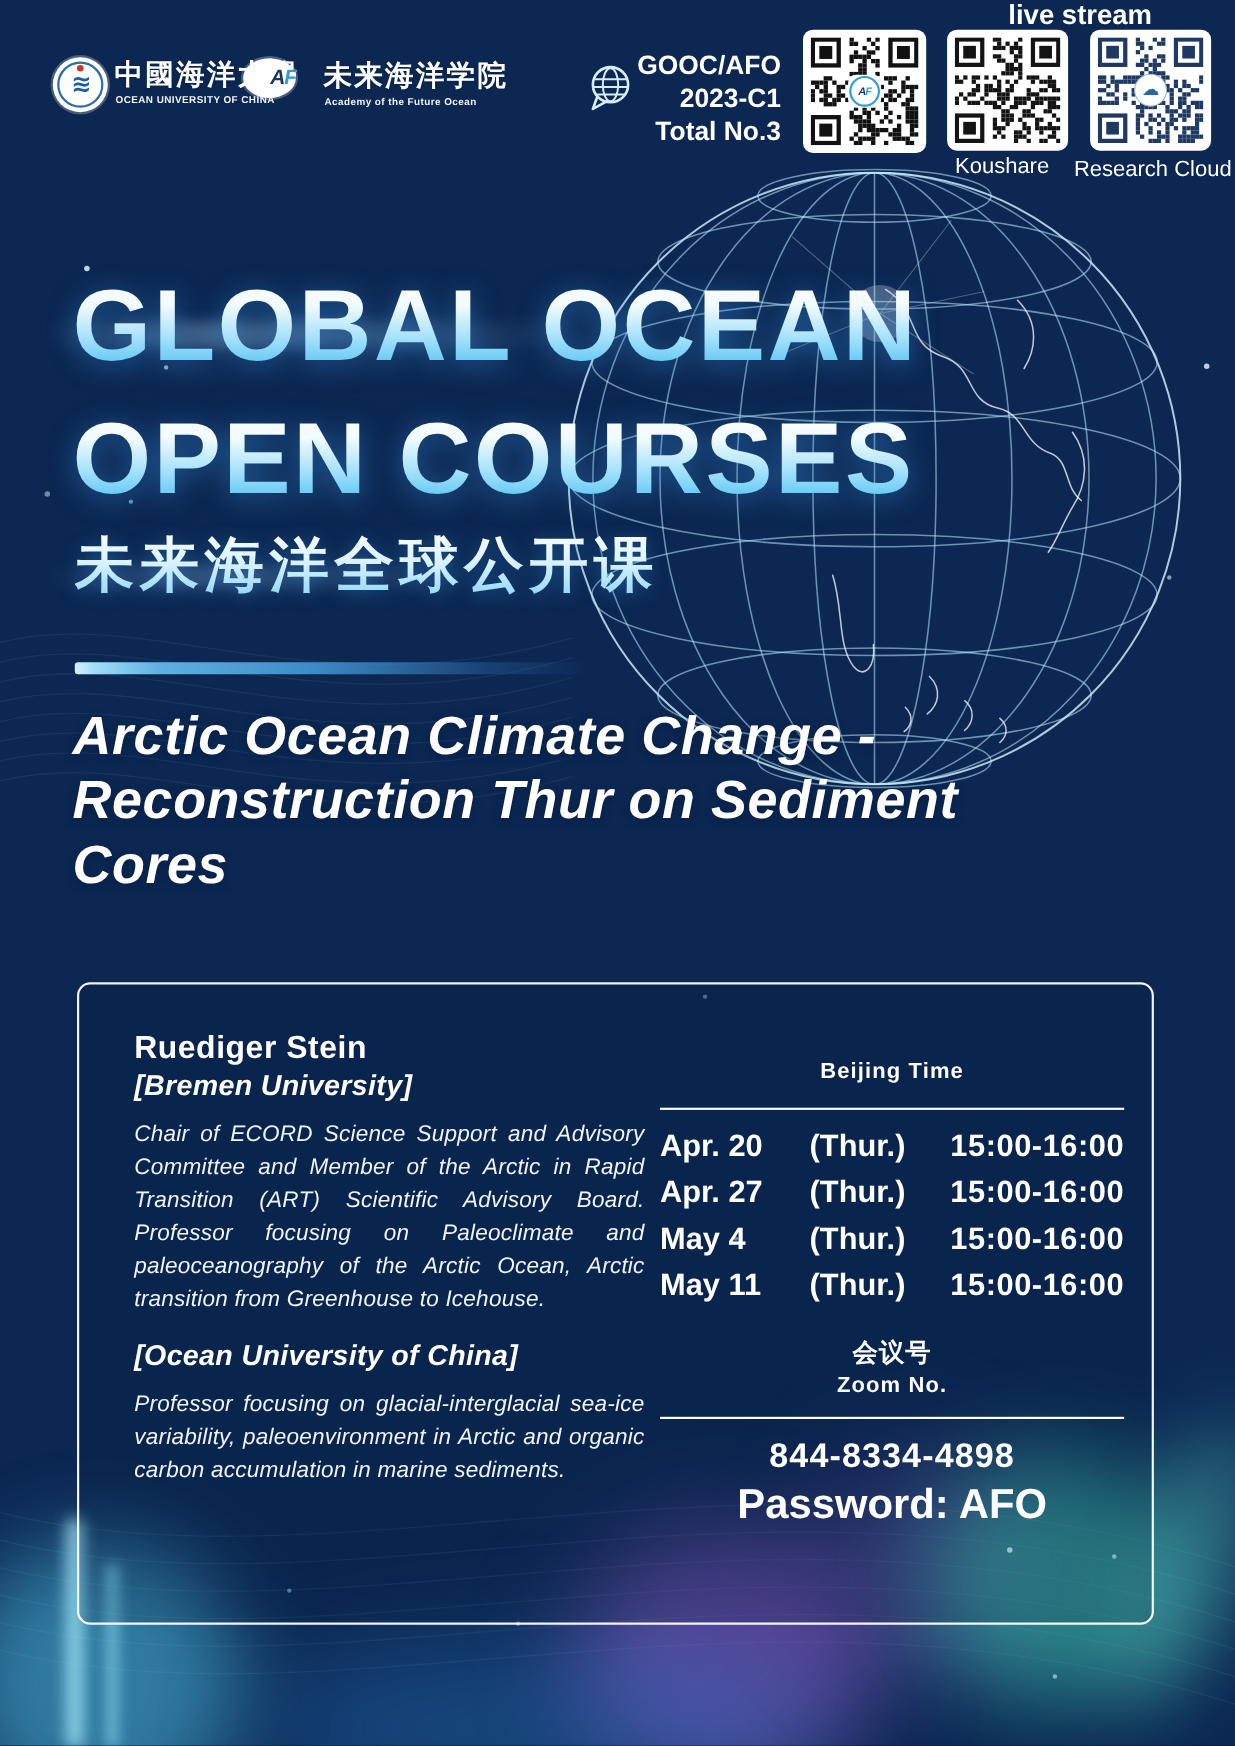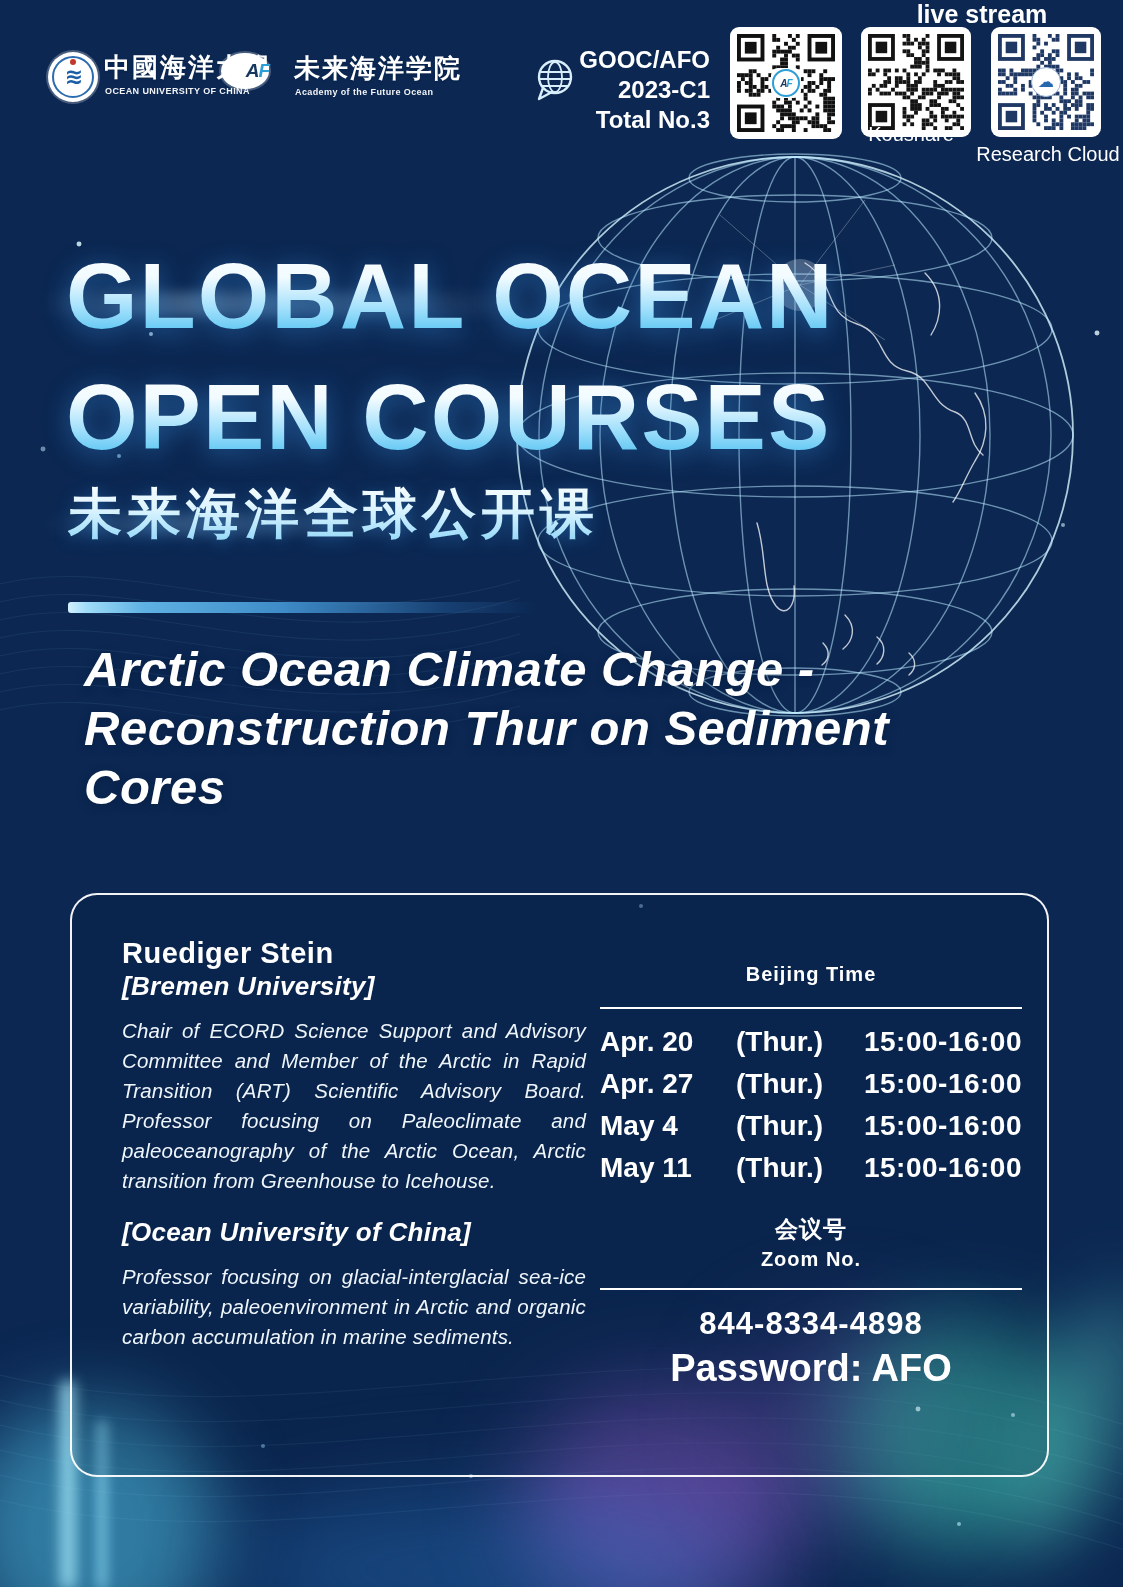--- a/index.html
+++ b/index.html
@@ -35,24 +35,24 @@
   
   .main-title{position:absolute;left:66px;top:236px;font-weight:bold;font-size:92px;line-height:121px;letter-spacing:2px;white-space:nowrap;
     filter:drop-shadow(0 4px 12px rgba(60,150,230,.5));}
   .main-title span{display:block;background:linear-gradient(180deg,#ffffff 0%,#f2fbff 34%,#a8e2fc 58%,#58c4f2 82%,#9bdcfa 100%);
     -webkit-background-clip:text;background-clip:text;color:transparent;}
   .cn-subtitle{position:absolute;left:68px;top:478px;font-weight:bold;font-size:54px;letter-spacing:5px;white-space:nowrap;
     background:linear-gradient(180deg,#ffffff 0%,#d9f3ff 45%,#7fd0f6 100%);-webkit-background-clip:text;background-clip:text;color:transparent;
     filter:drop-shadow(0 3px 8px rgba(50,140,220,.45));}
   .divider{position:absolute;left:68px;top:602px;width:470px;height:11px;border-radius:3px;
     background:linear-gradient(90deg,#d4f1fe 0%,#9fdcf8 4%,#5fb2e3 16%,#3e8bc7 46%,rgba(47,112,176,.35) 80%,rgba(40,100,165,0) 100%);}
-  .course-title{position:absolute;left:84px;top:640px;width:1010px;font-weight:bold;font-style:italic;font-size:49px;line-height:59px;letter-spacing:.5px;
+  .course-title{position:absolute;left:66px;top:640px;width:1010px;font-weight:bold;font-style:italic;font-size:49px;line-height:59px;letter-spacing:.5px;
     text-shadow:0 2px 8px rgba(5,25,55,.5);}
   
-  .panel{position:absolute;left:70px;top:893px;width:975px;height:580px;border:2.5px solid rgba(255,255,255,.95);border-radius:27px;
+  .panel{position:absolute;left:70px;top:893px;width:975px;height:580px;border:2.5px solid rgba(255,255,255,.95);border-radius:12px;
     background:rgba(7,24,52,.15);}
   .speakers{position:absolute;left:50px;top:41px;width:464px;}
   .spk-name{font-weight:bold;font-size:29px;line-height:34px;letter-spacing:.5px;}
   .spk-affil{font-weight:bold;font-style:italic;font-size:26px;line-height:32px;letter-spacing:.3px;}
   .spk-bio{margin-top:14px;font-style:italic;font-size:20.5px;line-height:30px;text-align:justify;color:#eef5fb;letter-spacing:.2px;}
   .spk2{margin-top:20px;}
   .schedule{position:absolute;left:528px;top:64px;width:422px;text-align:center;}
   .sch-cn{font-weight:bold;font-size:23px;line-height:29px;letter-spacing:1px;}
   .sch-en{font-weight:bold;font-size:20px;line-height:25px;margin-top:3px;letter-spacing:1px;}
   .wline{height:2px;background:#fff;border:0;margin:20px 0 0 0;}
@@ -563,21 +563,21 @@
         <rect x="4" y="4" width="20" height="20" fill="#ffffff"></rect>
         <rect x="8" y="8" width="12" height="12"></rect>
         <rect x="72" y="0" width="28" height="28"></rect>
         <rect x="76" y="4" width="20" height="20" fill="#ffffff"></rect>
         <rect x="80" y="8" width="12" height="12"></rect>
         <rect x="0" y="72" width="28" height="28"></rect>
         <rect x="4" y="76" width="20" height="20" fill="#ffffff"></rect>
         <rect x="8" y="80" width="12" height="12"></rect>
       </svg>
   </div>
-  <div class="qr-label" style="left:856px;top:123px;width:110px;">Koushare</div>
+  <div class="qr-label" style="left:856px;top:140px;width:110px;">Koushare</div>
   <div class="qr" style="left:991px;top:27px;">
     <svg class="qr-svg" width="96" height="96" viewBox="0 0 100 100" fill="#1f3864">
         <rect x="36" y="0" width="4" height="4"></rect>
         <rect x="52" y="0" width="4" height="4"></rect>
         <rect x="60" y="0" width="4" height="4"></rect>
         <rect x="36" y="4" width="4" height="4"></rect>
         <rect x="40" y="4" width="4" height="4"></rect>
         <rect x="56" y="4" width="4" height="4"></rect>
         <rect x="60" y="4" width="4" height="4"></rect>
         <rect x="40" y="8" width="4" height="4"></rect>

